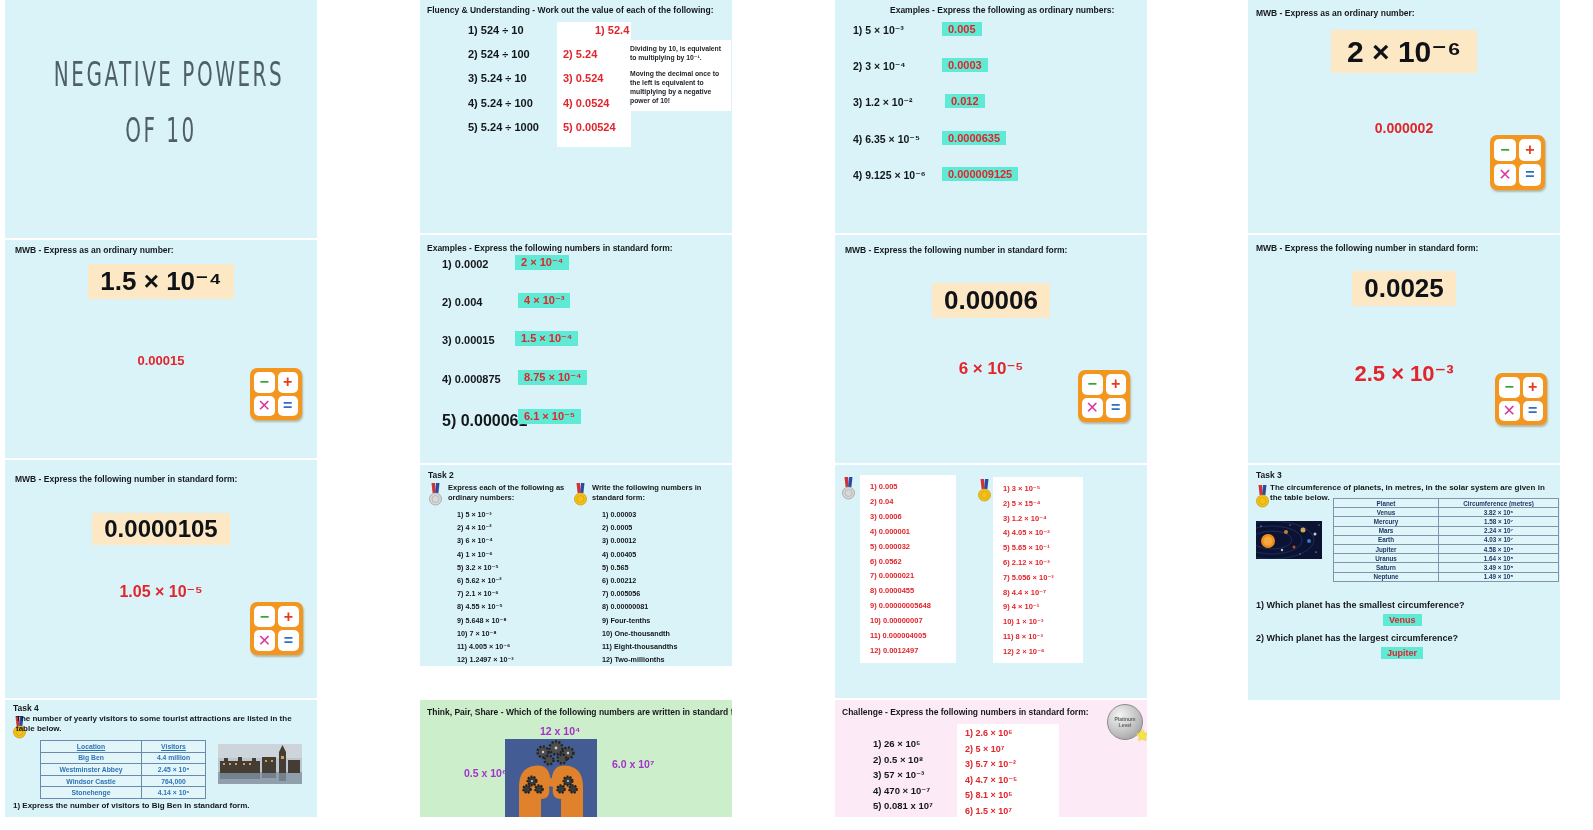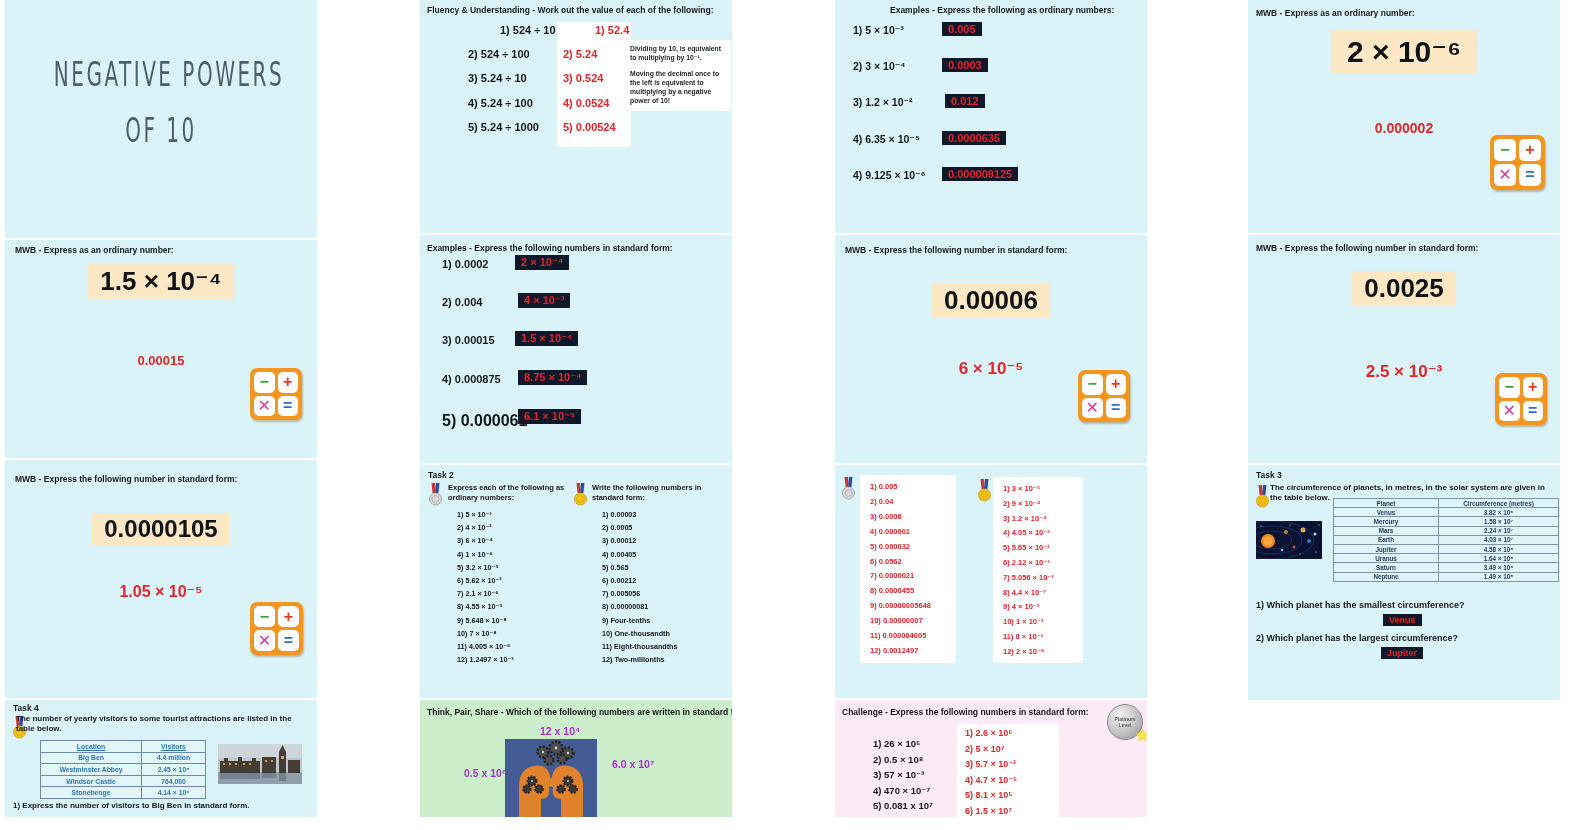--- a/index.html
+++ b/index.html
@@ -8,21 +8,21 @@
     font-family:"Liberation Sans","DejaVu Sans",sans-serif;overflow:hidden;
     color:#15181b;
   }
   .col{position:absolute;top:0;width:312px;}
   .sec{position:absolute;left:0;width:312px;background:#d9f3f8;overflow:hidden;}
   .sec.green{background:#cdeecb;}
   .sec.pink{background:#fcebf7;}
   .label{position:absolute;font-size:8.5px;font-weight:bold;color:#16191c;white-space:nowrap;}
   .hl{position:absolute;left:0;right:0;margin:0 auto;width:max-content;background:#fce8c4;color:#0f1317;font-weight:bold;padding:2px 12px;white-space:nowrap;}
   .ans{position:absolute;color:#e2242b;font-weight:bold;white-space:nowrap;}
-  .ansbox{background:#0f172a;padding:1px 6px;}
+  .ansbox{background:#5eead4;padding:1px 6px;}
   .center{left:0;right:0;text-align:center;}
   .prob{position:absolute;font-weight:bold;color:#14171a;white-space:nowrap;}
   .title-line{transform:scaleY(1.65);transform-origin:center;font-size:20px;letter-spacing:2.5px;color:#4e5f66;text-align:center;font-weight:normal;font-family:"DejaVu Sans",sans-serif;}
   .calc{position:absolute;background:#f2961f;border-radius:7px;display:grid;grid-template-columns:1fr 1fr;grid-template-rows:1fr 1fr;gap:3px;padding:4px;box-sizing:border-box;box-shadow:1px 2px 2px rgba(120,70,0,.35);}
   .calc span{background:#fff;border-radius:5px;display:flex;align-items:center;justify-content:center;font-weight:bold;font-size:16px;line-height:1;}
   .k-min{color:#3aa23a;} .k-plus{color:#e63c1e;} .k-mul{color:#d8379e;} .k-eq{color:#2f6fc4;}
   .list{position:absolute;font-weight:bold;white-space:nowrap;}
   .list>div{white-space:nowrap;}
   .t4{position:absolute;border-collapse:collapse;table-layout:fixed;background:rgba(255,255,255,0.25);}
   .t4 td{border:1px solid #6a8ab0;font-size:6.8px;font-weight:bold;color:#2e74b5;text-align:center;padding:1px 2px;height:8.6px;overflow:hidden;white-space:nowrap;}
@@ -140,21 +140,21 @@
     </svg>
     <div style="position:absolute;left:8px;top:101px;font-size:8px;font-weight:bold;white-space:nowrap;">1) Express the number of visitors to Big Ben in standard form.</div>
   </div>
 </div>
 
 <div class="col" style="left:420px;">
 
   <div class="sec" style="top:0;height:233px;">
     <div class="label" style="left:7px;top:5px;">Fluency &amp; Understanding - Work out the value of each of the following:</div>
     <div class="list" style="left:48px;top:24px;font-size:11px;color:#14171a;">
-      <div style="height:24.2px;margin-left:32px;">1) 524 ÷ 10</div>
+      <div style="height:24.2px;">1) 524 ÷ 10</div>
       <div style="height:24.2px;">2) 524 ÷ 100</div>
       <div style="height:24.2px;">3) 5.24 ÷ 10</div>
       <div style="height:24.2px;">4) 5.24 ÷ 100</div>
       <div style="height:24.2px;">5) 5.24 ÷ 1000</div>
     </div>
     <div class="list" style="left:137px;top:22px;width:68px;background:#fff;padding:2px 0 2px 6px;font-size:11px;color:#e2242b;">
       <div style="height:24.2px;margin-left:32px;">1) 52.4</div>
       <div style="height:24.2px;">2) 5.24</div>
       <div style="height:24.2px;">3) 0.524</div>
       <div style="height:24.2px;">4) 0.0524</div>
@@ -173,21 +173,21 @@
     <div class="prob" style="left:22px;top:61px;font-size:11px;">2) 0.004</div>
     <div class="ans ansbox" style="left:98px;top:58px;font-size:11px;">4 × 10⁻³</div>
     <div class="prob" style="left:22px;top:99px;font-size:11px;">3) 0.00015</div>
     <div class="ans ansbox" style="left:95px;top:96px;font-size:11px;">1.5 × 10⁻⁴</div>
     <div class="prob" style="left:22px;top:138px;font-size:11px;">4) 0.000875</div>
     <div class="ans ansbox" style="left:98px;top:135px;font-size:11px;">8.75 × 10⁻⁴</div>
     <div class="prob" style="left:22px;top:177px;font-size:16px;">5) 0.000061</div>
     <div class="ans ansbox" style="left:98px;top:174px;font-size:11px;">6.1 × 10⁻⁵</div>
   </div>
 
-  <div class="sec" style="top:465px;height:233px;">
+  <div class="sec" style="top:465px;height:201px;">
     <div class="label" style="left:8px;top:5px;">Task 2</div>
     <svg class="medal" style="left:9px;top:18px;" width="13" height="23" viewBox="0 0 13 23">
       <polygon points="2.5,0 6,0 6.8,10 3.6,10" fill="#cf3339"></polygon>
         <polygon points="7,0 10.5,0 9.4,10 6.2,10" fill="#2c4aa0"></polygon>
       <circle cx="6.5" cy="16" r="6" fill="#d8d8d8" stroke="#9f9f9f" stroke-width="0.8"></circle>
         <circle cx="6.5" cy="16" r="3.5" fill="none" stroke="#b5b5b5" stroke-width="0.9"></circle>
     </svg>
     <div style="position:absolute;left:28px;top:18px;width:122px;font-size:7.5px;font-weight:bold;line-height:1.35;">Express each of the following as ordinary numbers:</div>
     <div class="list" style="left:37px;top:43px;font-size:7.2px;color:#14171a;line-height:13.2px;">
       <div>1) 5 × 10⁻³</div>
@@ -312,21 +312,21 @@
       <div>12) 0.0012497</div>
     </div>
     <svg class="medal" style="left:143px;top:14px;" width="13" height="23" viewBox="0 0 13 23">
       <polygon points="2.5,0 6,0 6.8,10 3.6,10" fill="#cf3339"></polygon>
         <polygon points="7,0 10.5,0 9.4,10 6.2,10" fill="#2c4aa0"></polygon>
       <circle cx="6.5" cy="16" r="6" fill="#f3c117" stroke="#cf9d0d" stroke-width="0.8"></circle>
         <circle cx="6.5" cy="16" r="3.5" fill="none" stroke="#d9ad10" stroke-width="0.9"></circle>
     </svg>
     <div class="list" style="left:158px;top:12px;width:90px;height:186px;background:#fff;padding:5px 0 0 10px;box-sizing:border-box;font-size:7.5px;color:#e2242b;line-height:14.8px;">
       <div>1) 3 × 10⁻⁵</div>
-      <div>2) 9 × 10⁻⁴</div>
+      <div>2) 5 × 15⁻⁴</div>
       <div>3) 1.2 × 10⁻⁴</div>
       <div>4) 4.05 × 10⁻³</div>
       <div>5) 5.65 × 10⁻¹</div>
       <div>6) 2.12 × 10⁻³</div>
       <div>7) 5.056 × 10⁻³</div>
       <div>8) 4.4 × 10⁻⁷</div>
       <div>9) 4 × 10⁻¹</div>
       <div>10) 1 × 10⁻³</div>
       <div>11) 8 × 10⁻³</div>
       <div>12) 2 × 10⁻⁶</div>
@@ -368,21 +368,21 @@
       <span class="k-min">−</span>
         <span class="k-plus">+</span>
         <span class="k-mul">✕</span>
         <span class="k-eq">=</span>
     </div>
   </div>
 
   <div class="sec" style="top:235px;height:228px;">
     <div class="label" style="left:8px;top:8px;">MWB - Express the following number in standard form:</div>
     <div class="hl" style="top:36px;font-size:26px;">0.0025</div>
-    <div class="ans center" style="top:126px;font-size:17px;">2.5 × 10⁻³</div>
+    <div class="ans center" style="top:126px;font-size:22px;">2.5 × 10⁻³</div>
     <div class="calc" style="left:247px;top:138px;width:52px;height:52px;">
       <span class="k-min">−</span>
         <span class="k-plus">+</span>
         <span class="k-mul">✕</span>
         <span class="k-eq">=</span>
     </div>
   </div>
 
   <div class="sec" style="top:465px;height:235px;">
     <div class="label" style="left:8px;top:5px;">Task 3</div>

